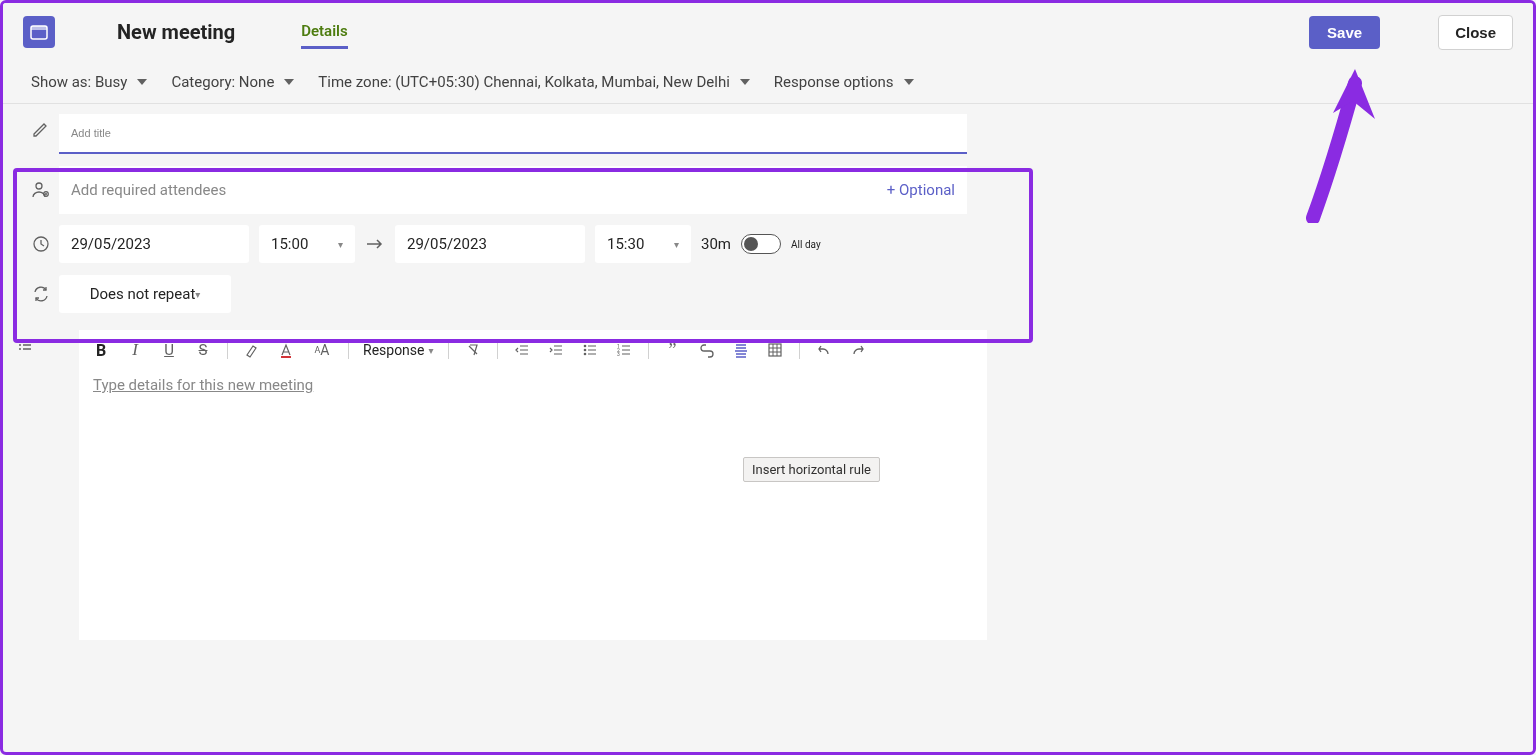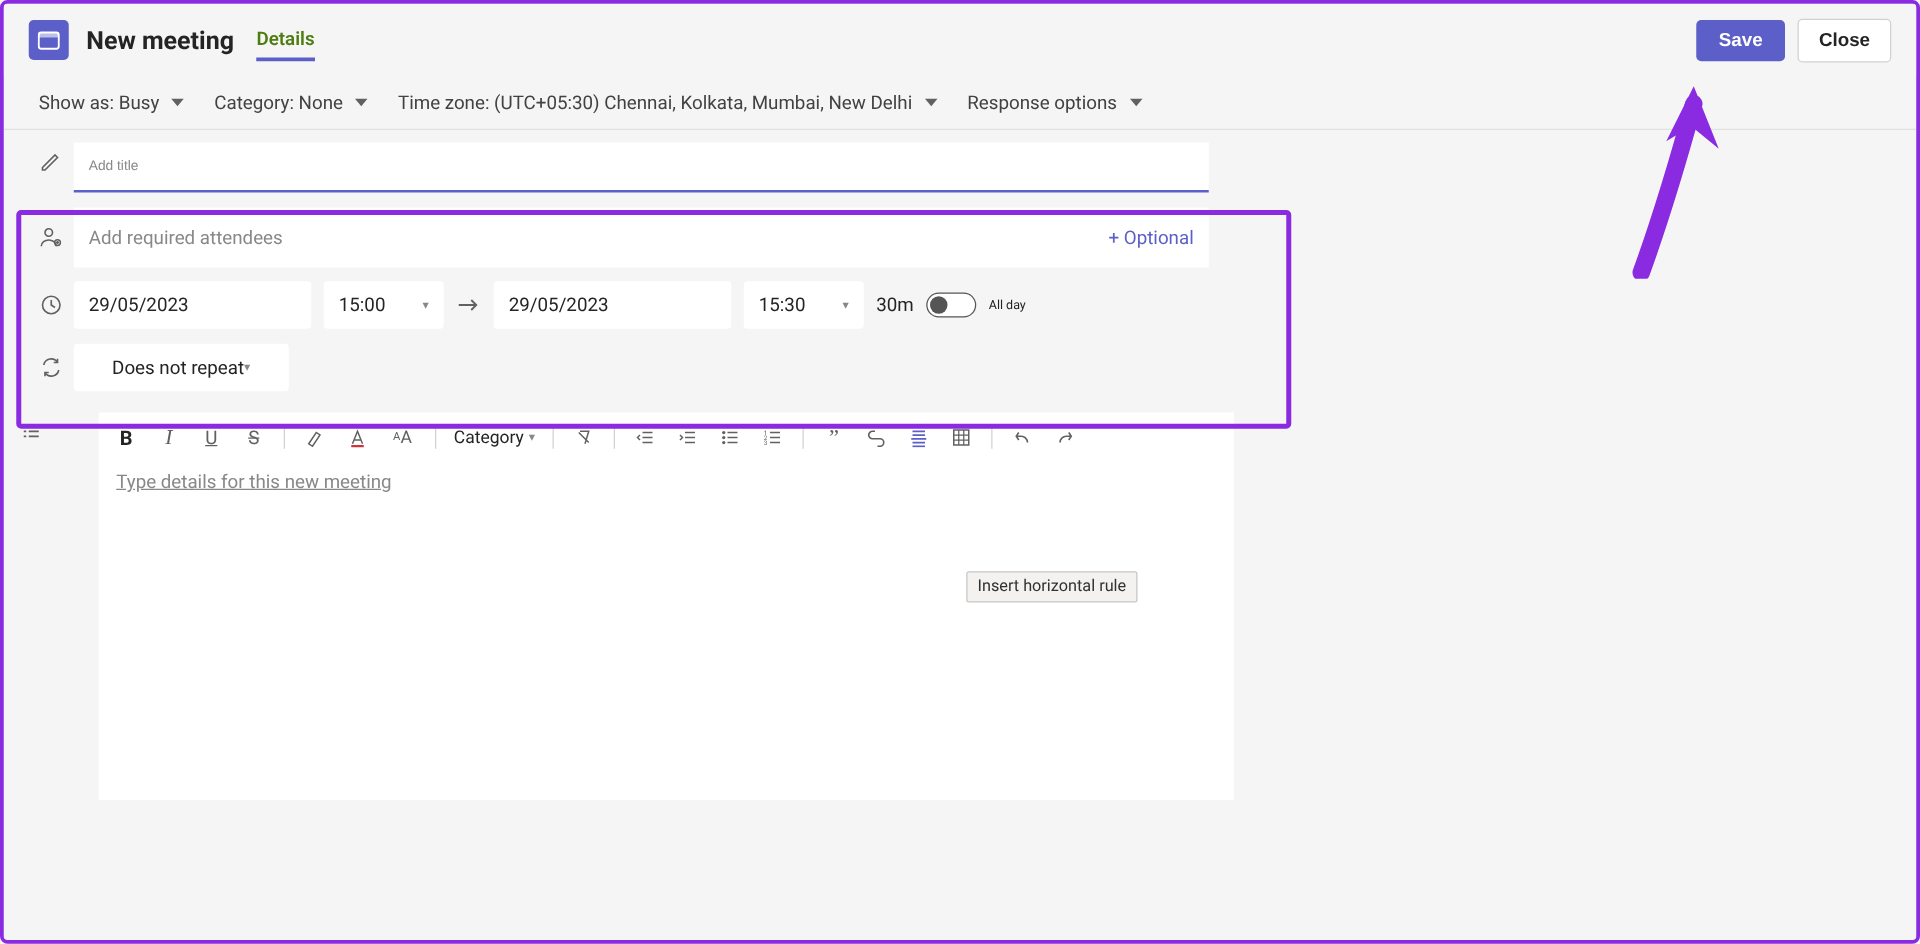--- a/index.html
+++ b/index.html
@@ -12,20 +12,21 @@
     border-radius: 6px;
     position: relative;
     overflow: hidden;
   }
   .header {
     display: flex;
     align-items: center;
     padding: 0 20px;
     background: #f5f5f5;
     height: 58px;
+    gap: 48px;
   }
   .cal-badge {
     width: 32px; height: 32px;
     background: #5b5fc7;
     border-radius: 4px;
     display: flex; align-items: center; justify-content: center;
     margin-right: 14px;
     color: #fff;
   }
   .title {
@@ -157,21 +158,21 @@
   }
   .tb { cursor:pointer; width:20px; height:20px; display:flex; align-items:center; justify-content:center; }
   .tb-b { font-weight:700; font-size:16px; color:#242424; }
   .tb-i { font-style:italic; font-family:serif; font-size:17px; }
   .tb-u { text-decoration:underline; font-size:15px; }
   .tb-s { text-decoration:line-through; font-size:15px; }
   .divider { width:1px; height:18px; background:#d1d1d1; }
   .para-dd { font-size:14px; color:#242424; display:flex; align-items:center; gap:4px; cursor:pointer;}
   .editor-body { padding: 6px 14px; font-size:15px; color:#888;text-decoration:underline;}
   .tooltip {
-    position:absolute; left:770px; top:454px;
+    position:absolute; left:740px; top:454px;
     background:#f3f2f1; border:1px solid #c8c6c4;
     padding:4px 8px; font-size:13px; color:#323130; border-radius:2px;
     z-index:20;
   }
   .arrow-annot {
     position: absolute;
     left: 1290px; top: 60px;
     width: 100px; height: 160px;
     z-index: 30;
     pointer-events:none;
@@ -309,21 +310,21 @@
               <path d="M4 13L8 3l4 10M5.5 10h5" fill="none" stroke="#616161" stroke-width="1.2"></path>
               <rect x="3" y="14" width="10" height="2" fill="#d13438"></rect>
             </svg>
           </div>
         <div class="tb" style="width:24px;">
             <span style="font-size:9px;">A</span>
             <span style="font-size:14px;">A</span>
           </div>
         <div class="divider"></div>
         <div class="para-dd">
-            <span>Category</span>
+            <span>Response</span>
             <span class="time-chev">▾</span>
           </div>
         <div class="divider"></div>
         <div class="tb">
             <svg width="16" height="16">
               <path d="M4 4l8 8M5 3h7l-3 10" fill="none" stroke="#616161" stroke-width="1.2"></path>
             </svg>
           </div>
         <div class="divider"></div>
         <div class="tb">

